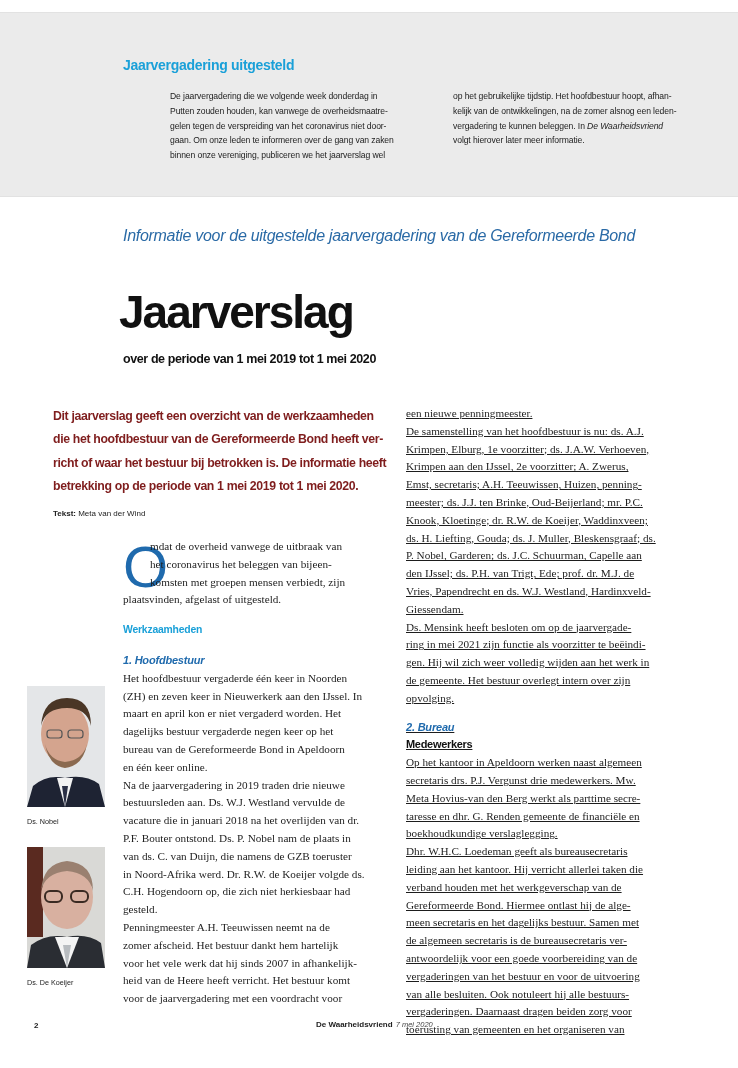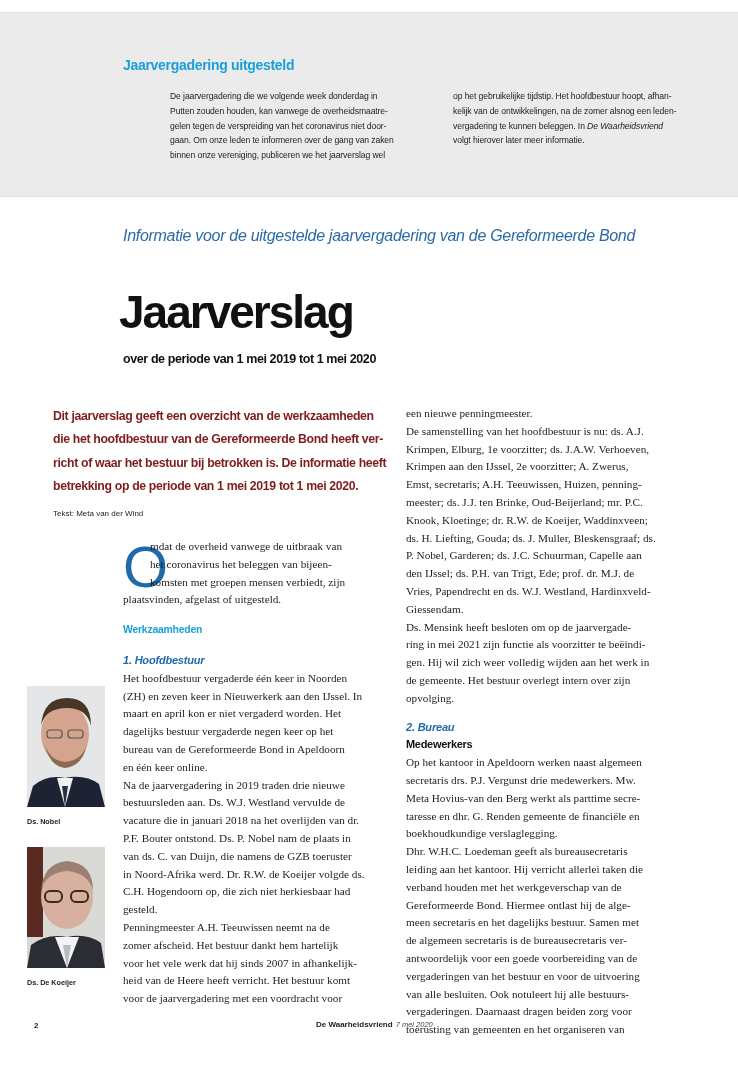--- a/index.html
+++ b/index.html
@@ -47,29 +47,29 @@
   .lead {
     position: absolute; left: 53px; top: 405px; width: 330px;
     font-family: "Liberation Sans", sans-serif; font-weight: bold;
     font-size: 12.3px; line-height: 23.3px; color: #7f1d1d; letter-spacing: -0.35px;
   }
   .lead .line { display: block; white-space: nowrap; }
   .byline {
     position: absolute; left: 53px; top: 509px;
     font-family: "Liberation Sans", sans-serif; font-size: 8px; color: #222; white-space: nowrap;
   }
-  .byline b { font-weight: normal; }
+  .byline b { font-weight: bold; }
 
   .body-col {
     position: absolute; width: 275px;
     font-family: "Liberation Serif", serif; font-size: 11.2px; line-height: 17.8px; color: #1d1d1d;
   }
   .body-col .line { display: block; white-space: nowrap; height: 17.8px; }
   .col1 { left: 123px; }
-  .col2 { left: 406px; }
+  .col2 { left: 406px; text-decoration: underline; }
 
   .dropcap {
     position: absolute; left: 123px; top: 538px;
     font-family: "Liberation Sans", sans-serif; font-size: 58px; line-height: 1;
     color: #1f6aad; font-weight: normal;
   }
   .indent { padding-left: 27px; }
 
   .section-head {
     font-family: "Liberation Sans", sans-serif; font-weight: bold; font-size: 10.4px; color: #1aa0d8; letter-spacing: -0.2px;
@@ -80,21 +80,21 @@
   .sub-head-black {
     font-family: "Liberation Sans", sans-serif; font-weight: bold; font-size: 11px; color: #111; letter-spacing: -0.3px;
   }
 
   .photo {
     position: absolute; left: 27px; width: 78px; height: 121px; overflow: hidden;
     background: #dcdcdc;
   }
   .caption {
     position: absolute; left: 27px;
-    font-family: "Liberation Sans", sans-serif; font-weight: bold; font-size: 7.2px; color: #222; white-space: nowrap;
+    font-family: "Liberation Sans", sans-serif; font-weight: normal; font-size: 7.2px; color: #222; white-space: nowrap;
   }
 
   .footer-page {
     position: absolute; left: 34px; top: 1021px;
     font-family: "Liberation Sans", sans-serif; font-weight: bold; font-size: 8px; color: #222;
   }
   .footer-pub {
     position: absolute; left: 316px; top: 1020px;
     font-family: "Liberation Sans", sans-serif; font-size: 8px; color: #222; white-space: nowrap;
   }

